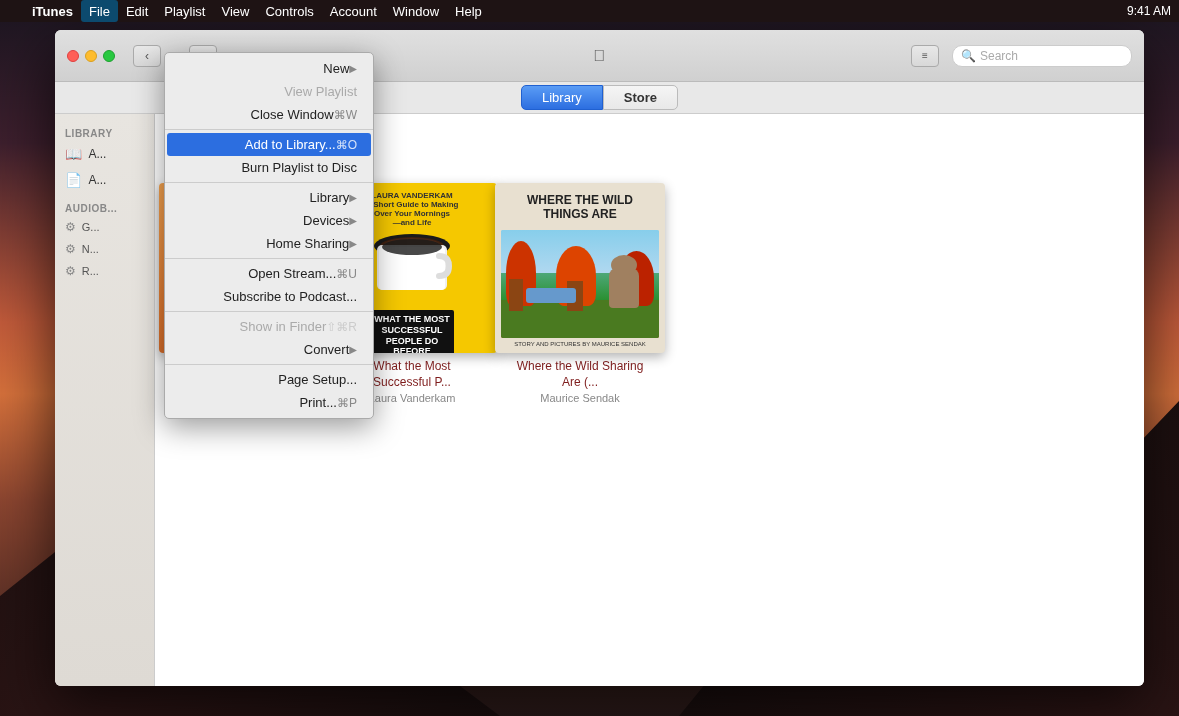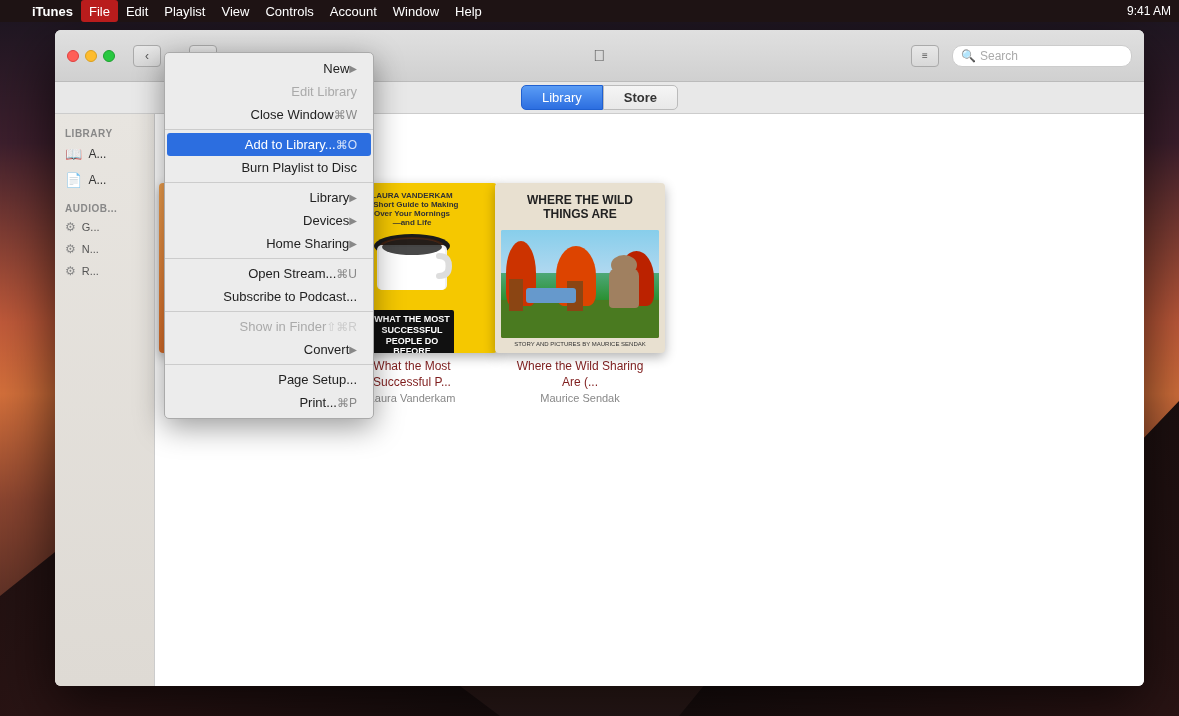--- a/index.html
+++ b/index.html
@@ -67,21 +67,21 @@
     .menubar-item {
       color: #fff;
       font-size: 13px;
       padding: 0 8px;
       height: 22px;
       display: flex;
       align-items: center;
       cursor: default;
       border-radius: 3px;
     }
-    .menubar-item.active { background: #b91c1c; }
+    .menubar-item.active { background: #0c4a6e; }
     .menubar-right {
       margin-left: auto;
       display: flex;
       align-items: center;
       gap: 12px;
       color: #fff;
       font-size: 12px;
     }
 
     
@@ -650,21 +650,21 @@
 
   <div class="dropdown-overlay">
     <div class="dropdown-menu">
 
       <div class="menu-item">
         <span>New</span>
         <span class="submenu-arrow">▶</span>
       </div>
 
       <div class="menu-item disabled">
-        <span>Edit Library</span>
+        <span>View Playlist</span>
       </div>
 
       <div class="menu-item">
         <span>Close Window</span>
         <span class="menu-item-shortcut">⌘W</span>
       </div>
 
       <div class="menu-separator"></div>
 
       <div class="menu-item active">

